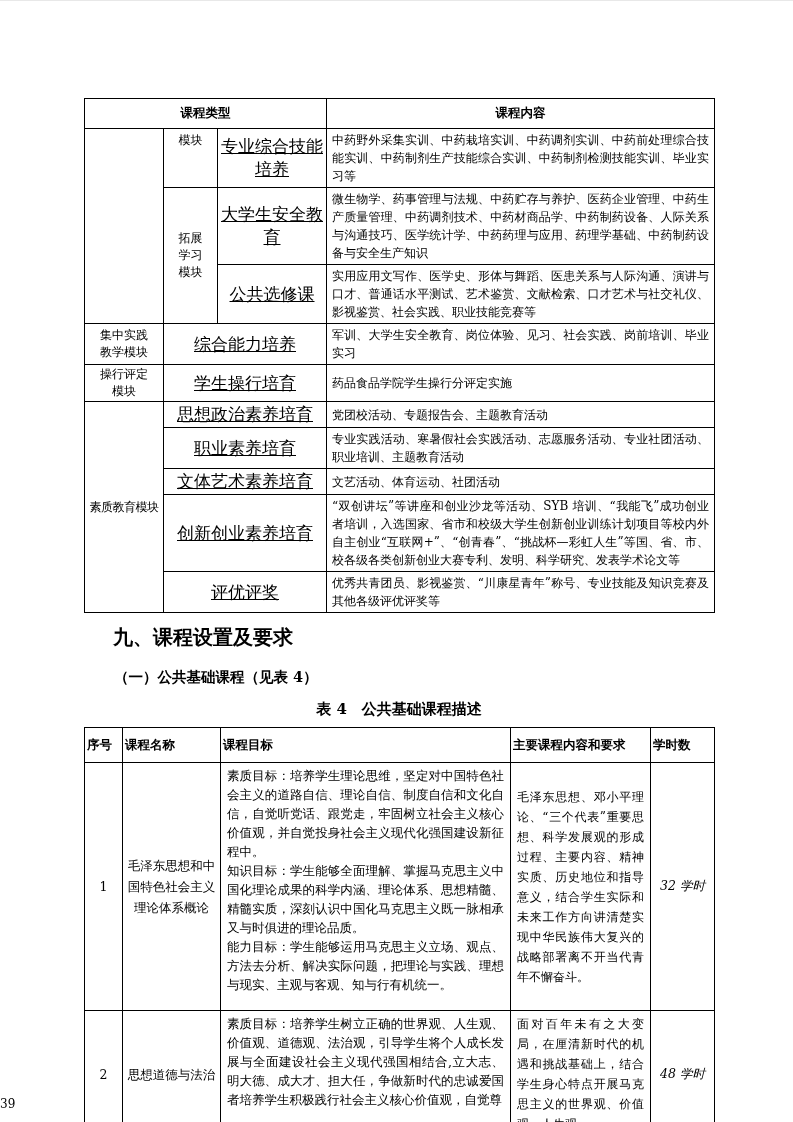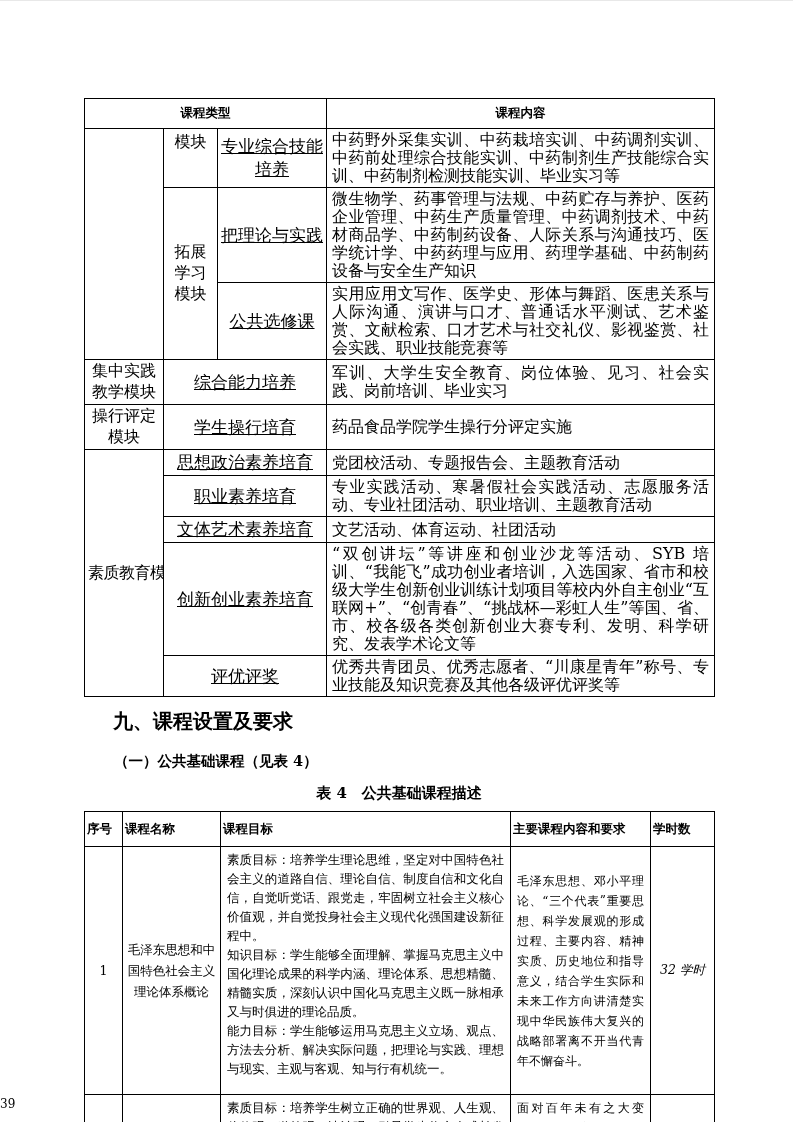--- a/index.html
+++ b/index.html
@@ -11,21 +11,21 @@
     color:#000;
     overflow:hidden;
     margin:1px auto;
   }
   .content { position:absolute; left:84px; top:97px; width:630px; }
 
   table { border-collapse:collapse; table-layout:fixed; width:630px; }
   td { border:1px solid #000; overflow:hidden; }
 
   
-  .t1 td { font-size:16px; padding:1px 3px; }
+  .t1 td { font-size:12px; padding:1px 3px; }
   .t1 .hdr { font-weight:bold; font-size:12.5px; text-align:center; vertical-align:middle; }
   .t1 .mod { text-align:center; vertical-align:middle; }
   .t1 .modtop { text-align:center; vertical-align:top; padding-top:3px; }
   .t1 .cat { text-align:center; vertical-align:middle; font-size:17px;text-decoration:underline; }
   .t1 .cnt { text-align:justify; padding:2px 5px; line-height:18px; vertical-align:middle; }
   .w2 { display:inline-block; width:2em; text-align:center; }
   .w4 { display:inline-block; width:4em; }
   .nowrap { white-space:nowrap; letter-spacing:-0.5px; }
 
   
@@ -66,21 +66,21 @@
         <td class="hdr">课程内容</td>
       </tr>
       <tr style="height:44px">
         <td class="mod" rowspan="3"></td>
         <td class="modtop">模块</td>
         <td class="cat">专业综合技能培养</td>
         <td class="cnt">中药野外采集实训、中药栽培实训、中药调剂实训、中药前处理综合技能实训、中药制剂生产技能综合实训、中药制剂检测技能实训、毕业实习等</td>
       </tr>
       <tr style="height:60px">
         <td class="mod" rowspan="2"><span class="w2">拓展学习模块</span></td>
-        <td class="cat">把理论与实践</td>
+        <td class="cat">大学生安全教育</td>
         <td class="cnt">微生物学、药事管理与法规、中药贮存与养护、医药企业管理、中药生产质量管理、中药调剂技术、中药材商品学、中药制药设备、人际关系与沟通技巧、医学统计学、中药药理与应用、药理学基础、中药制药设备与安全生产知识</td>
       </tr>
       <tr style="height:55px">
         <td class="cat">公共选修课</td>
         <td class="cnt">实用应用文写作、医学史、形体与舞蹈、医患关系与人际沟通、演讲与口才、普通话水平测试、艺术鉴赏、文献检索、口才艺术与社交礼仪、影视鉴赏、社会实践、职业技能竞赛等</td>
       </tr>
       <tr style="height:38px">
         <td class="mod"><span class="w4">集中实践教学模块</span></td>
         <td class="cat" colspan="2">综合能力培养</td>
         <td class="cnt">军训、大学生安全教育、岗位体验、见习、社会实践、岗前培训、毕业实习</td>
@@ -102,21 +102,21 @@
       <tr style="height:22px">
         <td class="cat" colspan="2">文体艺术素养培育</td>
         <td class="cnt">文艺活动、体育运动、社团活动</td>
       </tr>
       <tr style="height:62px">
         <td class="cat" colspan="2">创新创业素养培育</td>
         <td class="cnt">“双创讲坛”等讲座和创业沙龙等活动、SYB 培训、“我能飞”成功创业者培训，入选国家、省市和校级大学生创新创业训练计划项目等校内外自主创业“互联网+”、“创青春”、“挑战杯—彩虹人生”等国、省、市、校各级各类创新创业大赛专利、发明、科学研究、发表学术论文等</td>
       </tr>
       <tr style="height:36px">
         <td class="cat" colspan="2">评优评奖</td>
-        <td class="cnt">优秀共青团员、优秀志愿者、“川康星青年”称号、专业技能及知识竞赛及其他各级评优评奖等</td>
+        <td class="cnt">优秀共青团员、影视鉴赏、“川康星青年”称号、专业技能及知识竞赛及其他各级评优评奖等</td>
       </tr>
     </tbody>
       </table>
 
     <div class="h1">九、课程设置及要求</div>
     <div class="h2">（一）公共基础课程（见表 4）</div>
     <div class="tcaption">表 4　公共基础课程描述</div>
 
     <table class="t2">
       <colgroup>

